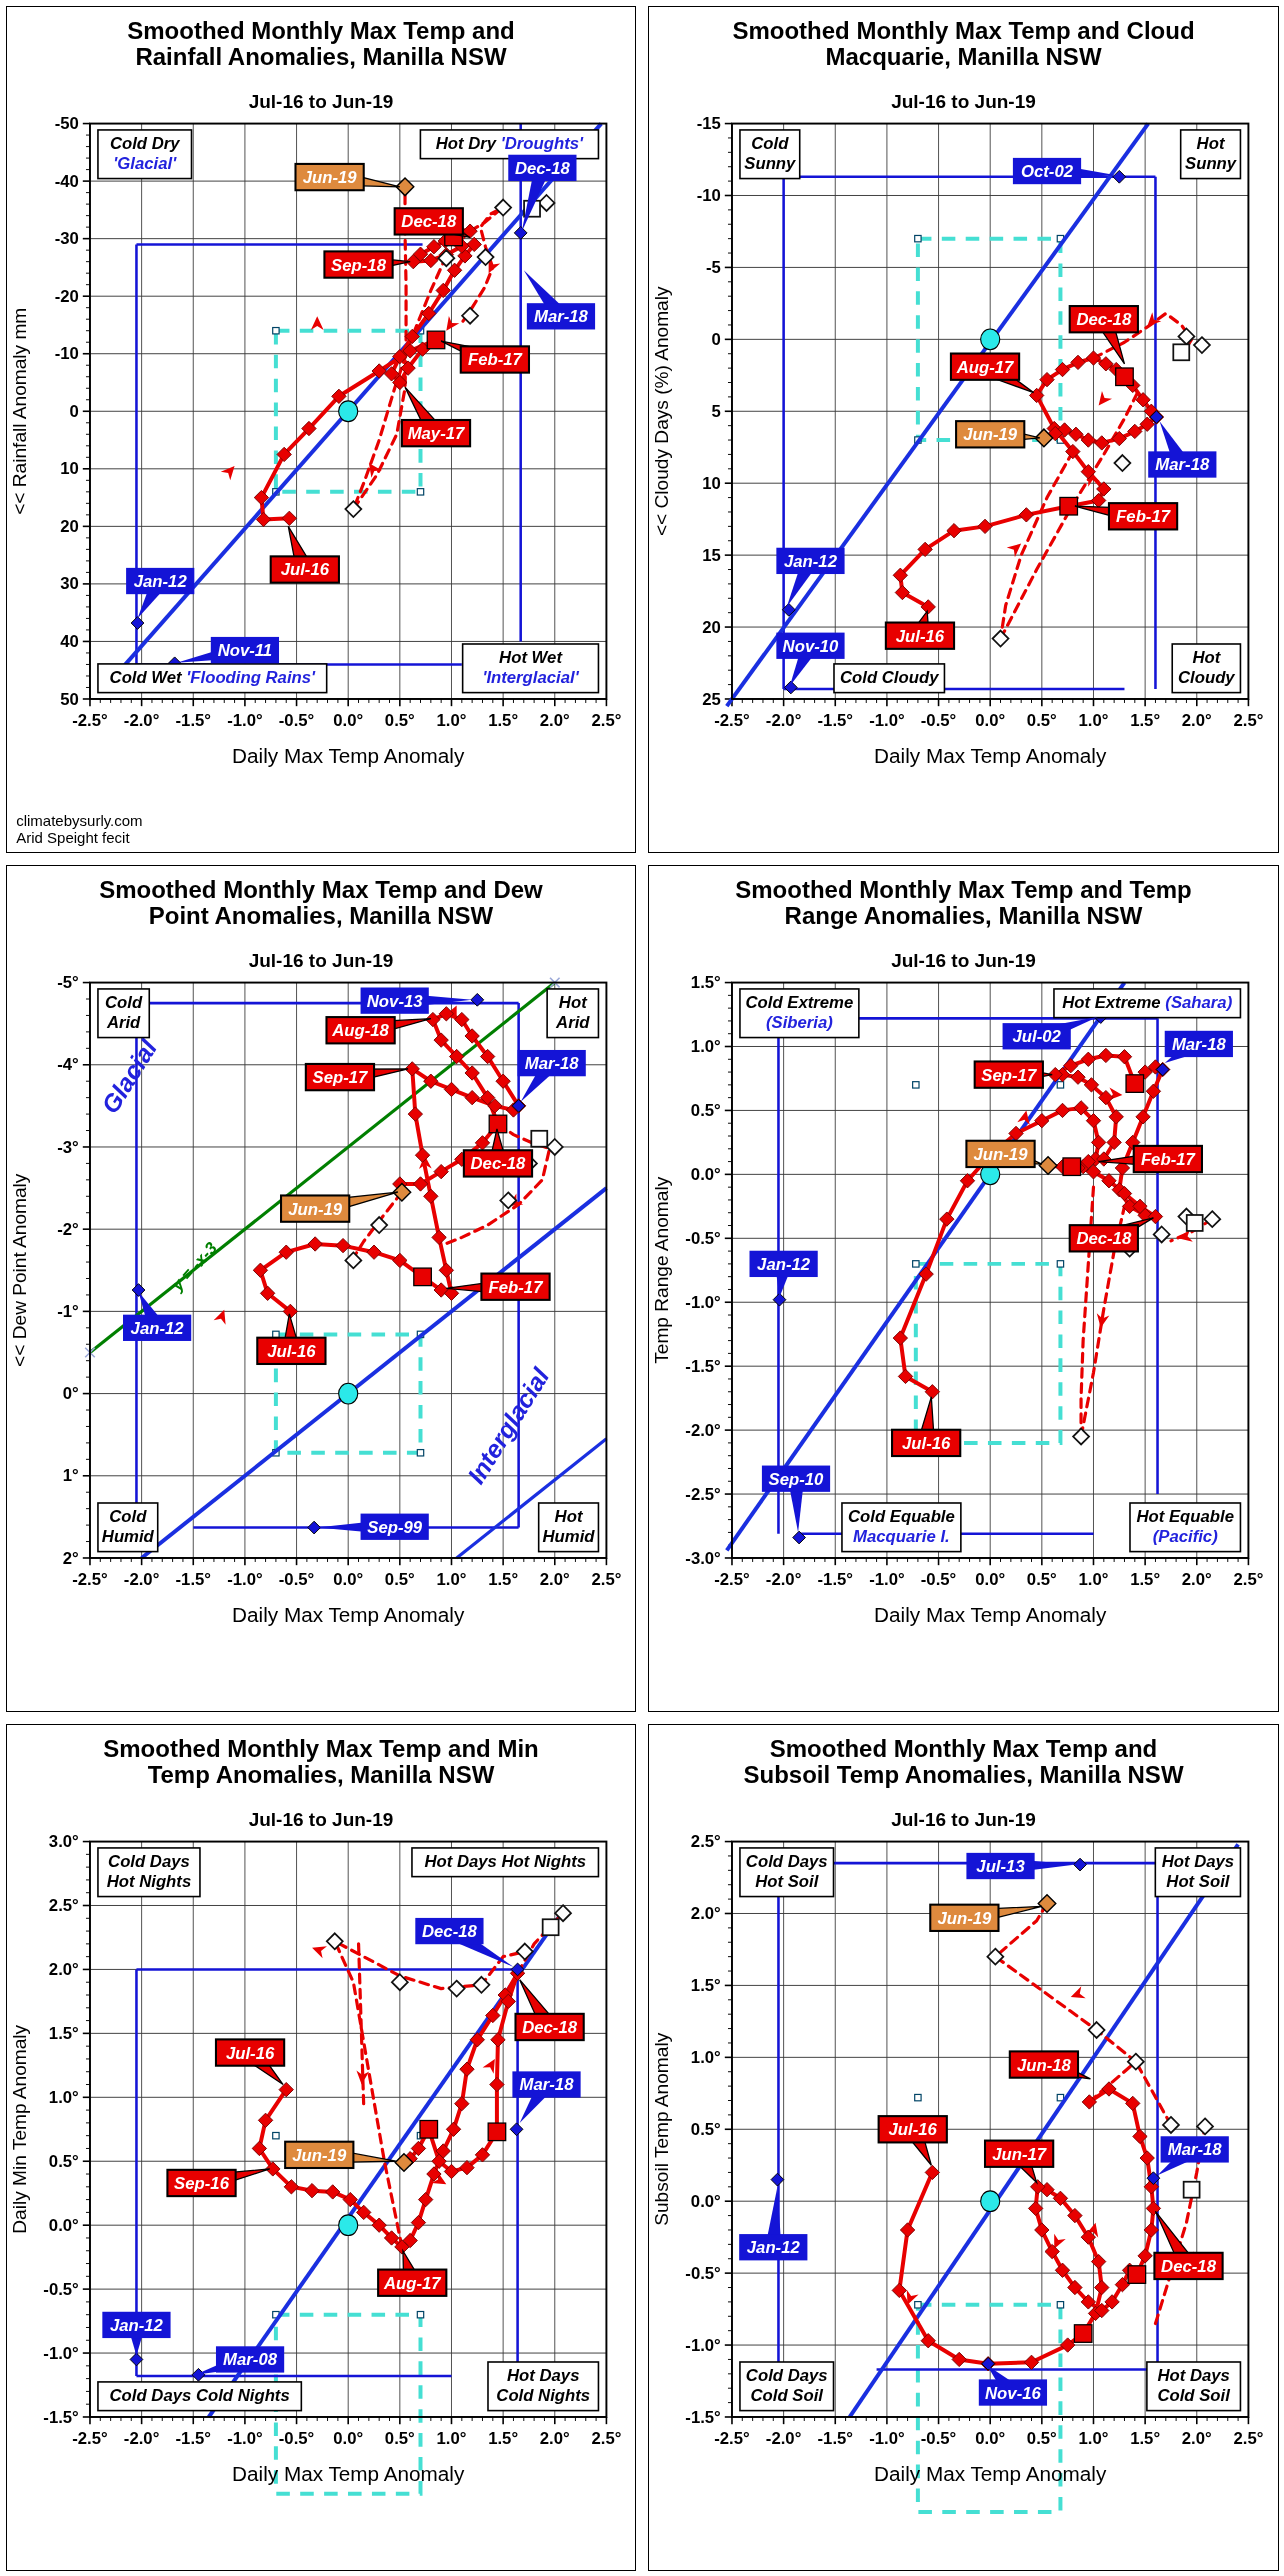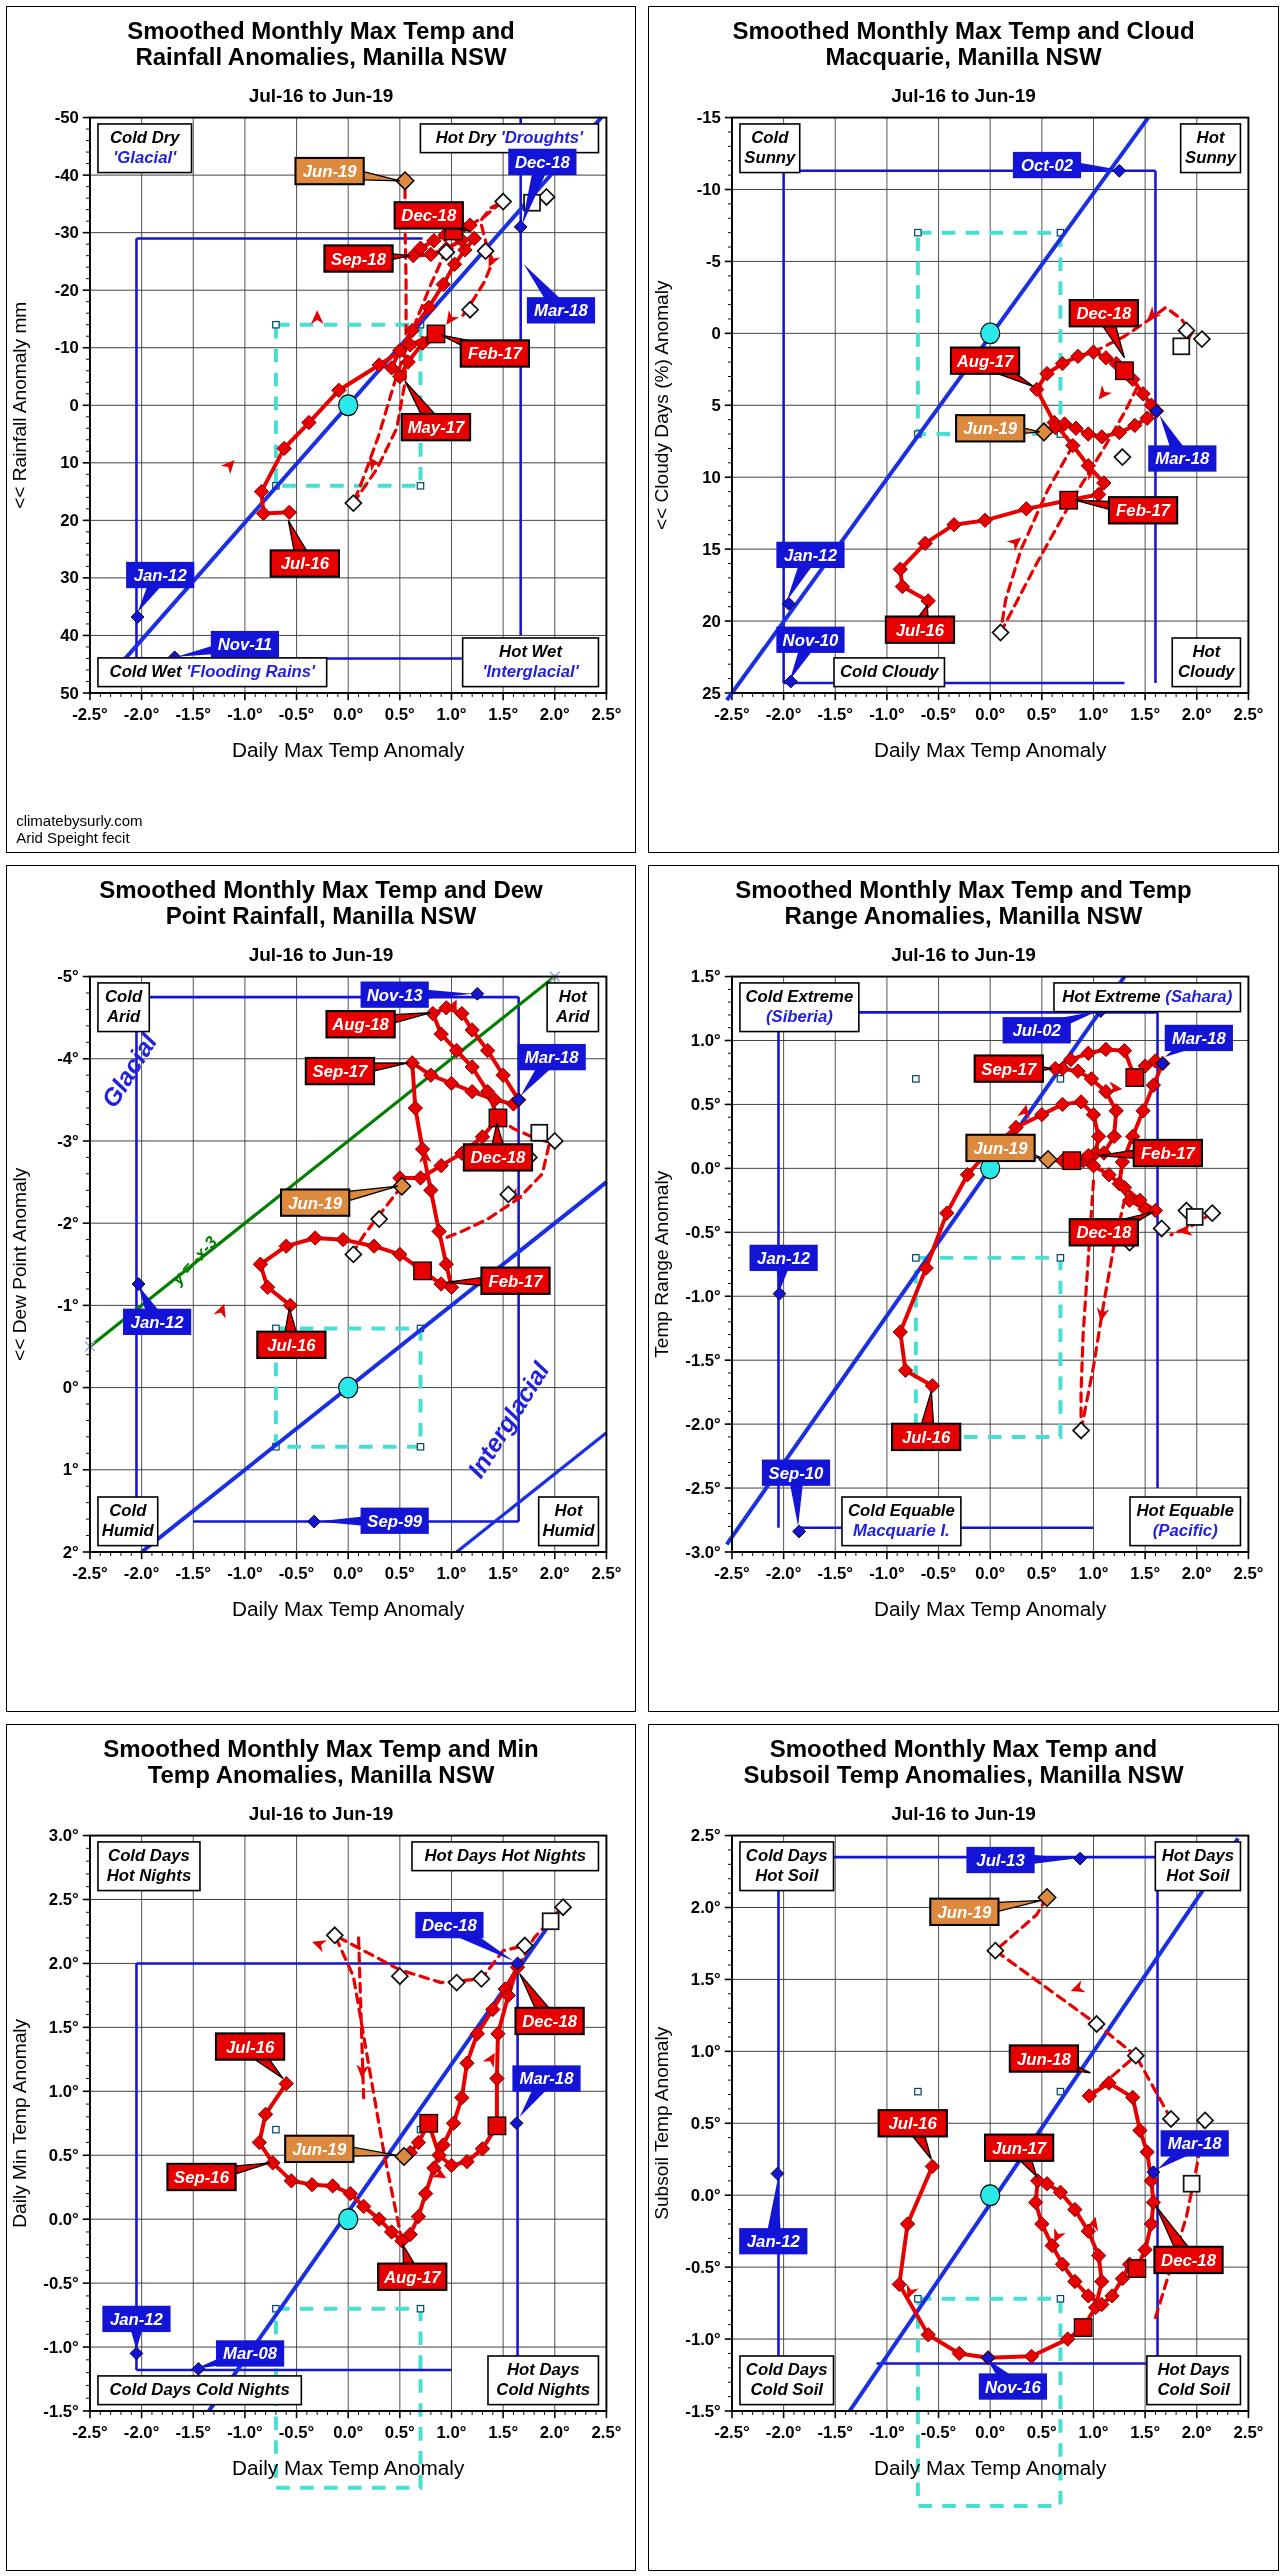--- a/index.html
+++ b/index.html
@@ -1,21 +1,21 @@
 <!DOCTYPE html>
 <html style="font-size:12.8px"><head>
 <meta charset="utf-8">
 <style>
   html,body{margin:0;padding:0;background:#fff;}
   body{width:1284px;font-family:"Liberation Sans",sans-serif;}
   .grid{display:grid;grid-template-columns:642px 643px;grid-auto-rows:859px;width:1244px;}
   .panel{position:relative;margin:5.6px;border:1.6px solid #000;box-sizing:border-box;background:#fff;overflow:hidden;}
   .ptitle{text-align:center;margin-top:11px;line-height:1.12;}
   .t1{font-size:24px;font-weight:bold;color:#000;}
-  .t2{font-size:19px;font-weight:bold;color:#000;margin-top:14px;}
+  .t2{font-size:19px;font-weight:bold;color:#000;margin-top:20px;}
   .chartwrap{width:629px;height:687px;margin-top:1.6px;}
   .pfootnote{position:absolute;bottom:6.4px;left:9.6px;right:9.6px;display:flex;justify-content:space-between;
     font-size:15px;color:#000;flex-direction:column;}
   .pfootnote .fr{font-size:15px;}
   svg text{font-family:"Liberation Sans",sans-serif;}
 </style>
 </head>
 <body>
 
 <div class="grid" id="figure-grid">
@@ -570,21 +570,21 @@
             <rect x="297.07199999999995" y="638.08" width="85.6" height="33" fill="#E80000" stroke="#000" stroke-width="2.6"></rect>
             <text x="339.87199999999996" y="662.08" fill="#fff" font-size="21" font-weight="bold" font-style="italic" text-anchor="middle">Jul-16</text>
           </g>
         </svg></div>
 
   </section>
 
   <section class="panel">
     <div class="ptitle">
       <div class="t1">Smoothed Monthly Max Temp and Dew</div>
-      <div class="t1">Point Rainfall, Manilla  NSW</div>
+      <div class="t1">Point Anomalies, Manilla  NSW</div>
       <div class="t2">Jul-16 to Jun-19</div>
     </div>
     <div class="chartwrap" id="chart-2"><svg viewBox="0 0 789 862" width="629" height="687">
           <rect x="104" y="12" width="648" height="722" fill="#fff"></rect>
           <line x1="104" y1="12" x2="104" y2="734" stroke="#3A3A3A" stroke-width="1.1"></line>
           <line x1="168.8" y1="12" x2="168.8" y2="734" stroke="#3A3A3A" stroke-width="1.1"></line>
           <line x1="233.6" y1="12" x2="233.6" y2="734" stroke="#3A3A3A" stroke-width="1.1"></line>
           <line x1="298.4" y1="12" x2="298.4" y2="734" stroke="#3A3A3A" stroke-width="1.1"></line>
           <line x1="363.2" y1="12" x2="363.2" y2="734" stroke="#3A3A3A" stroke-width="1.1"></line>
           <line x1="428" y1="12" x2="428" y2="734" stroke="#3A3A3A" stroke-width="1.1"></line>

